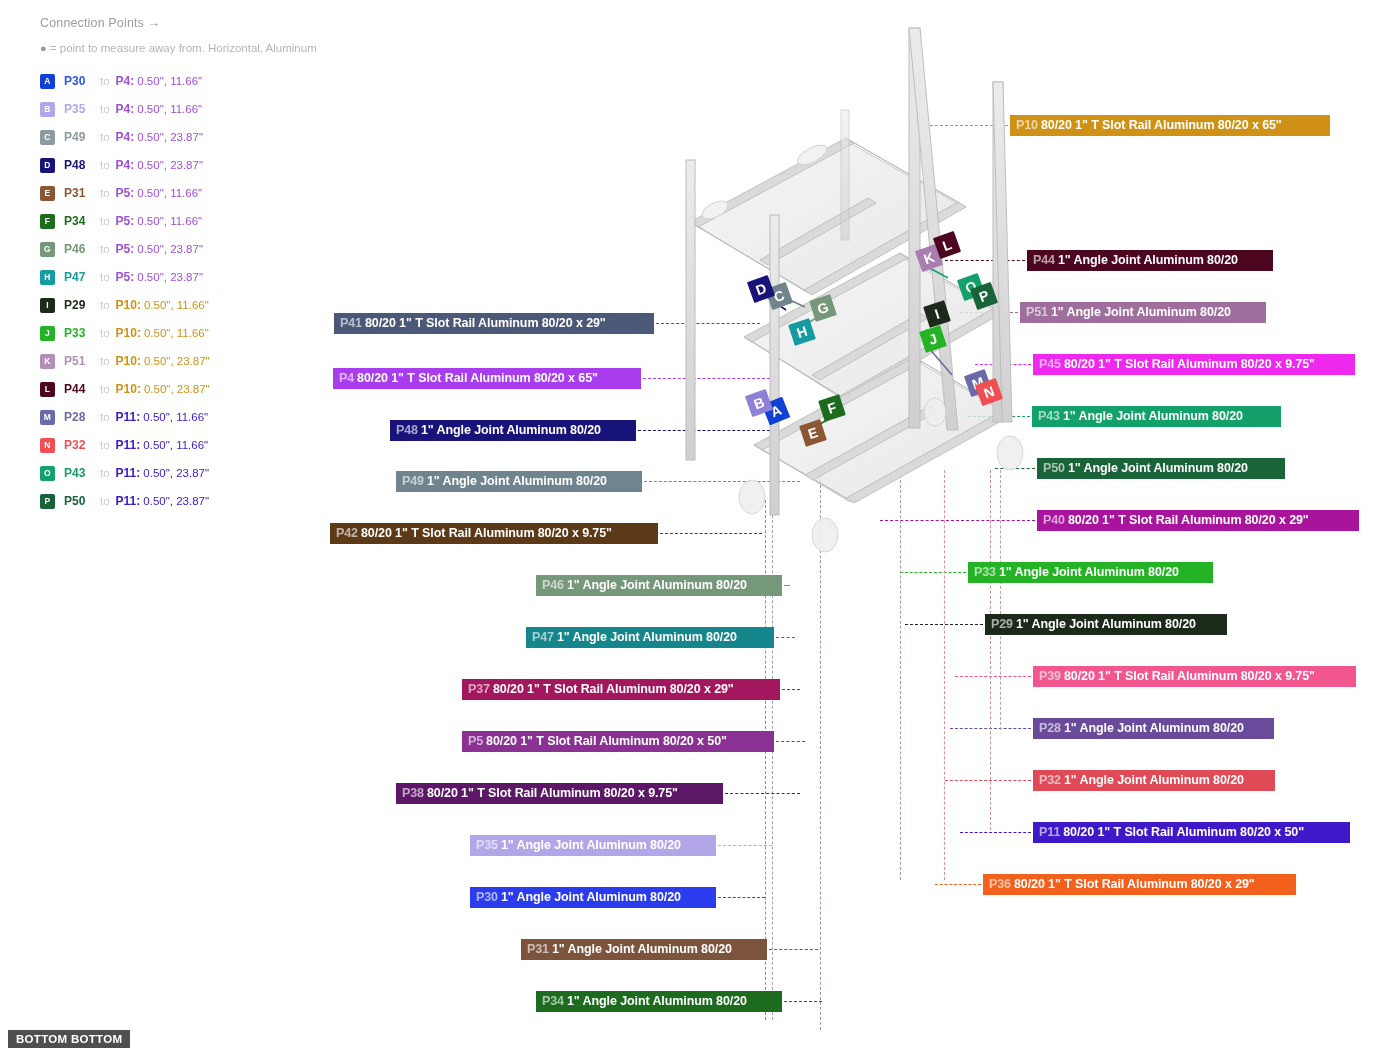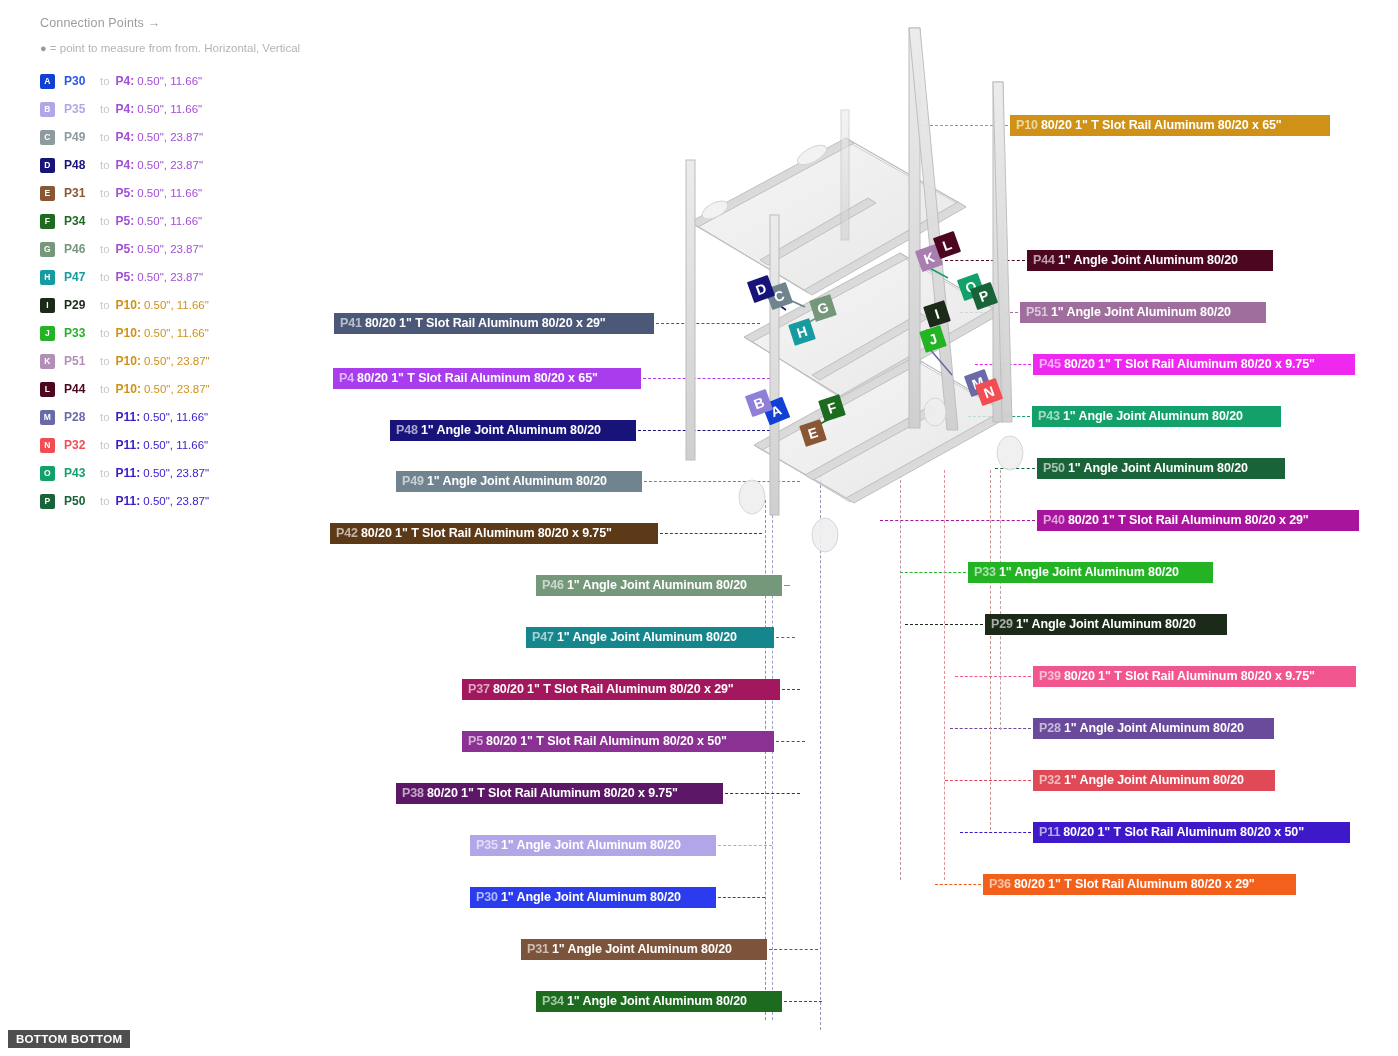--- a/index.html
+++ b/index.html
@@ -44,21 +44,21 @@
   #corner-badge{position:absolute;left:8px;top:1030px;background:#4f4f4f;color:#fff;
        font-size:11.5px;font-weight:bold;padding:3px 8px;letter-spacing:.3px;}
 </style>
 </head>
 <body>
 
 <div id="legend">
   <div id="legend-title">Connection Points →</div>
   <div id="legend-sub">
     <span class="dotglyph">●</span>
-    <span>= point to measure from from. Horizontal, Vertical</span>
+    <span>= point to measure away from. Horizontal, Aluminum</span>
   </div>
   <div id="legend-rows">
       <div class="legend-row">
         <span class="lg-badge" style="background:#1141d4">A</span>
         <span class="lg-from" style="color:#2a56e8">P30</span>
         <span class="lg-to">to</span>
         <span class="lg-target" style="color:#a14fd6"><span>P4</span>:<span class="lg-meas">0.50", 11.66"</span></span>
       </div>
       <div class="legend-row">
         <span class="lg-badge" style="background:#b3a6e8">B</span>

